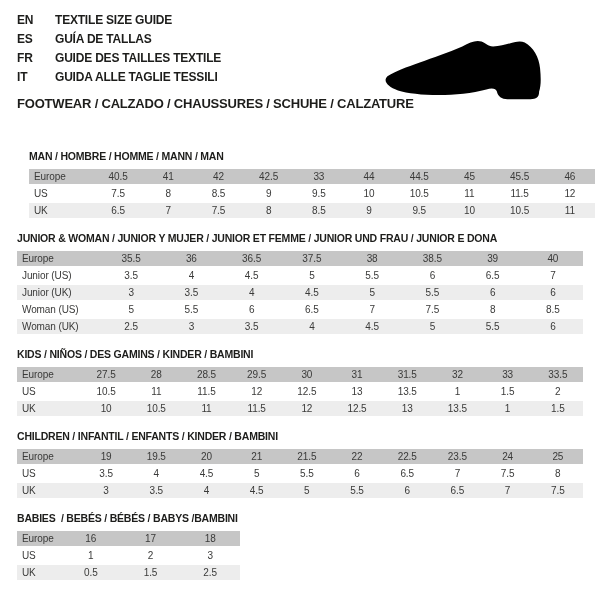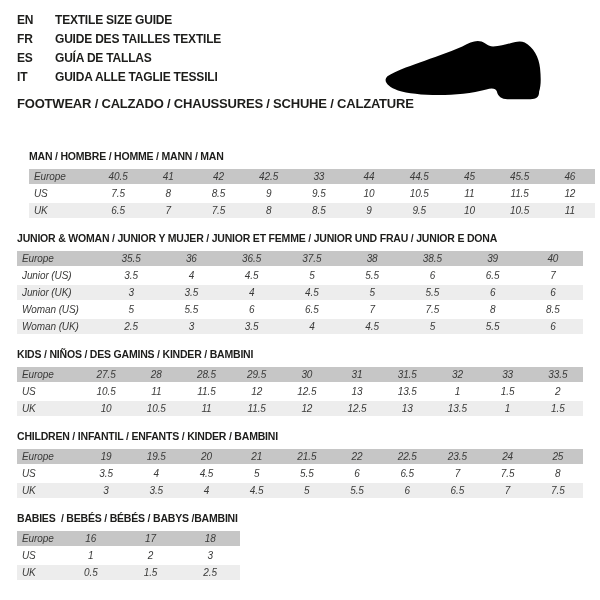--- a/index.html
+++ b/index.html
@@ -17,39 +17,39 @@
   .shoe{position:absolute;top:22px;right:14px;width:192px;height:92px;}
   .shoe svg{display:block;width:100%;height:100%;}
   
   .category{margin-top:9px;font-size:13px;font-weight:bold;line-height:16px;
         color:var(--text-color);letter-spacing:-0.2px;}
   
   .section{margin-top:12px;}
   .section.first{margin-top:38px;margin-left:12px;}
   .sec-title{font-size:10.5px;font-weight:bold;line-height:13px;margin:0 0 6px 0;
         color:var(--text-color);letter-spacing:-0.2px;white-space:pre;}
-  table.size-table{width:566px;table-layout:fixed;border-collapse:separate;border-spacing:0;font-style:italic;}
+  table.size-table{width:566px;table-layout:fixed;border-collapse:separate;border-spacing:0;}
   table.size-table.cols8{width:566px;}
   table.size-table.cols3{width:223px;}
   table.size-table td{height:15px;line-height:15px;font-size:10px;padding:0;
         text-align:center;border-bottom:2px solid #fff;
         color:var(--cell-text);letter-spacing:-0.1px;overflow:hidden;white-space:nowrap;}
   table.size-table td.label{text-align:left;padding-left:5px;}
   tr.hdr td{background:var(--header-row-bg);}
   tr.alt td{background:var(--alt-row-bg);}
 </style>
 </head>
 <body>
 
 <div class="page">
 
   <div class="langs" id="langs">
       <div class="language-row"><span class="code">EN</span><span class="lab">TEXTILE SIZE GUIDE</span></div>
+      <div class="language-row"><span class="code">ES</span><span class="lab">GUÍA DE TALLAS</span></div>
       <div class="language-row"><span class="code">FR</span><span class="lab">GUIDE DES TAILLES TEXTILE</span></div>
-      <div class="language-row"><span class="code">ES</span><span class="lab">GUÍA DE TALLAS</span></div>
       <div class="language-row"><span class="code">IT</span><span class="lab">GUIDA ALLE TAGLIE TESSILI</span></div>
     </div>
 
   <div class="shoe">
     <svg viewBox="0 0 200 95">
       <path id="shoe-path" fill="#000000" d="
         M14,56
         C30,46 62,38 92,25
         C100,21 106,18 112,20
         C117,22 118,25 124,25

